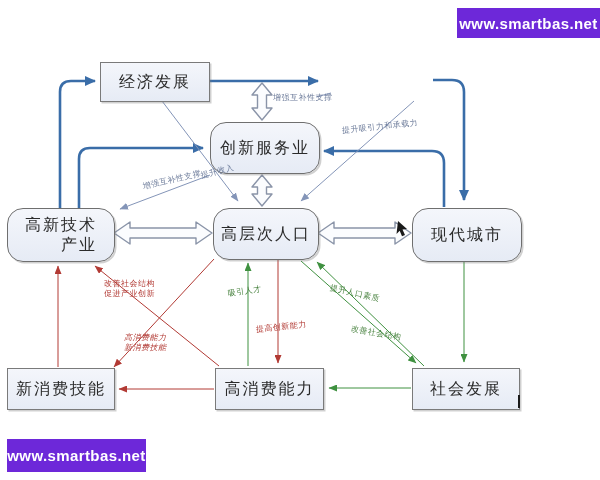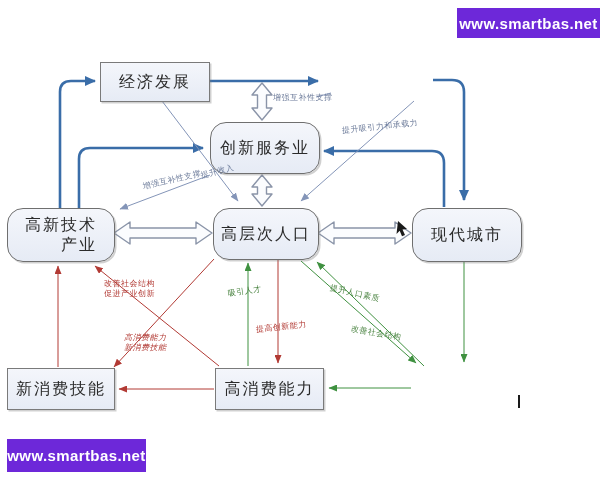--- a/index.html
+++ b/index.html
@@ -97,20 +97,21 @@
   </svg>
 
   <div class="node n-economy">经济发展</div>
   <div class="node rounded n-innovation-service">创新服务业</div>
   <div class="node rounded n-hightech">高新技术
 产业</div>
   <div class="node rounded n-population">高层次人口</div>
   <div class="node rounded n-modern-city">现代城市</div>
   <div class="node n-consumption">新消费技能</div>
   <div class="node n-knowledge">高消费能力</div>
+  <div class="node n-social">社会发展</div>
 
   <div class="elabel" style="left:273px;top:93px;">增强互补性支撑</div>
   <div class="elabel" style="left:342px;top:126px;transform:rotate(-6deg);">提升吸引力和承载力</div>
   <div class="elabel" style="left:201px;top:171px;transform:rotate(-14deg);">提升收入</div>
   <div class="elabel" style="left:143px;top:182px;transform:rotate(-13deg);">增强互补性支撑</div>
   <div class="elabel red" style="left:104px;top:279px;">改善社会结构
 促进产业创新</div>
   <div class="elabel red" style="left:124px;top:333px;font-style:italic;">高消费能力
 新消费技能</div>
   <div class="elabel red" style="left:256px;top:325px;transform:rotate(-6deg);">提高创新能力</div>

